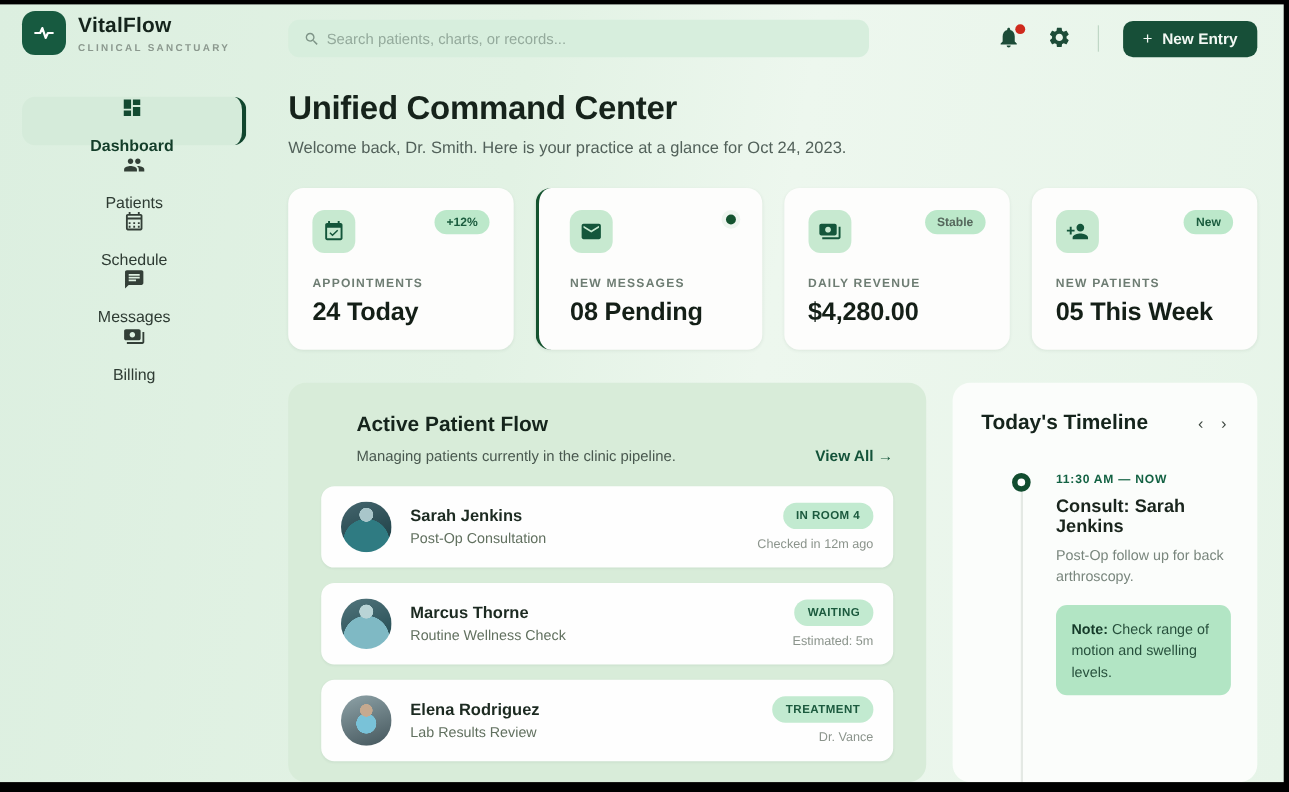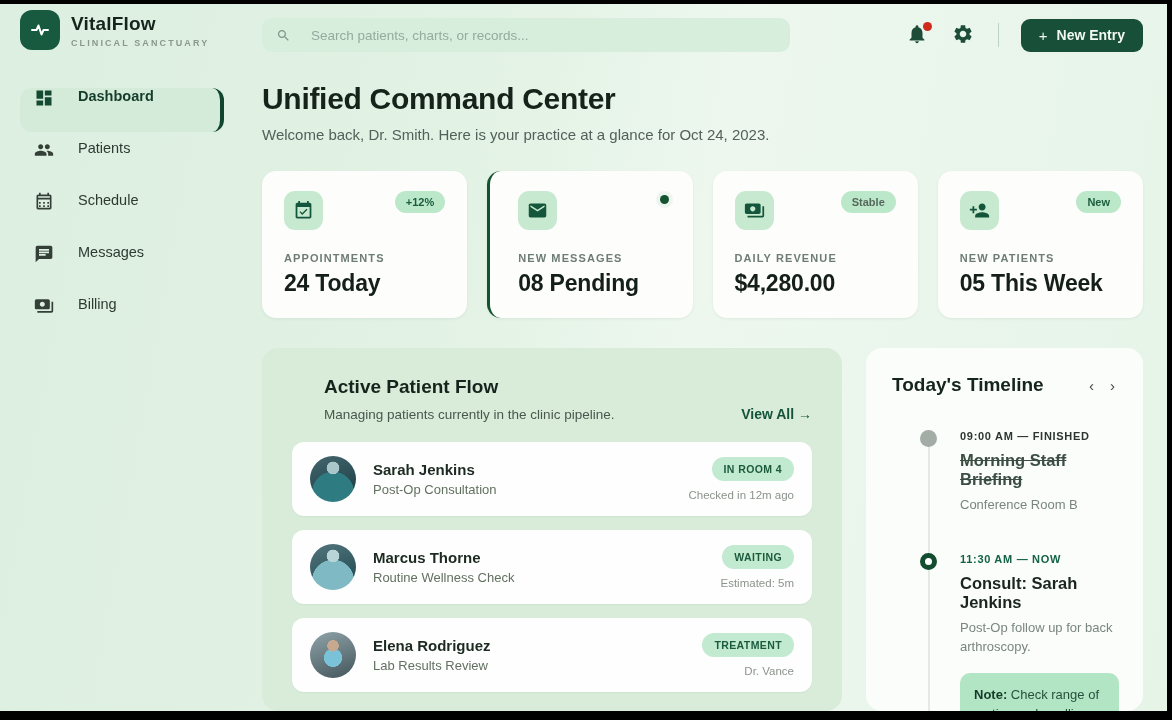--- a/index.html
+++ b/index.html
@@ -8,29 +8,29 @@
   .app { position:absolute; top:4px; left:0; width:1167px; height:707px; overflow:hidden;
          background:linear-gradient(100deg,#dcefe0 0%,#e2f2e4 38%,#edf7ee 58%,#e6f4e8 100%); display:flex; }
 
   
   .sidebar { width:240px; flex:0 0 240px; padding:6px 16px 0 20px; }
   .brand { display:flex; align-items:center; gap:11px; }
   .brand-logo { width:40px; height:40px; border-radius:12px; background:#175a40; display:flex; align-items:center; justify-content:center; flex:0 0 40px; }
   .brand-name { font-size:19px; font-weight:700; color:#15241c; letter-spacing:.2px; }
   .brand-tag { font-size:9px; font-weight:700; letter-spacing:2.1px; color:#8b988e; margin-top:3px; }
   .nav { margin-top:38px; display:flex; flex-direction:column; gap:8px; }
-  .nav-item { display:flex; gap:24px; height:44px; padding:0 14px; border-radius:12px; color:#2e3b33; font-size:14.5px; cursor:pointer; }
+  .nav-item { display:flex; align-items:center; gap:13px; height:44px; padding:0 14px; border-radius:12px; color:#2e3b33; font-size:14.5px; cursor:pointer;flex-direction:column; }
   .nav-item svg { width:20px; height:20px; fill:#333f37; }
   .nav-item.active { background:#d5ebda; border-right:4px solid #11462e; color:#133d29; font-weight:700; }
   .nav-item.active svg { fill:#134a31; }
 
   
   .main { flex:1; padding:10px 24px 0 22px; display:flex; flex-direction:column; min-width:0; }
   .topbar { display:flex; align-items:center; height:42px; margin-bottom:26px; }
-  .search { display:flex; align-items:center; gap:20px; width:528px; height:34px; background:#d7eedd; border-radius:10px; padding:0 14px; }
+  .search { display:flex; align-items:center; gap:6px; width:528px; height:34px; background:#d7eedd; border-radius:10px; padding:0 14px; }
   .search svg { width:15px; height:15px; fill:#7e9487; flex:0 0 15px; }
   .search input { border:none; outline:none; background:transparent; font-size:13.5px; color:#41544a; width:100%; font-family:"Liberation Sans",sans-serif; }
   .search input::placeholder { color:#94aa9c; }
   .top-actions { margin-left:auto; display:flex; align-items:center; gap:22px; }
   .icon-btn { position:relative; width:24px; height:24px; cursor:pointer; }
   .icon-btn svg { width:22px; height:22px; fill:#1d4c38; }
   .bell-dot { position:absolute; top:-1px; right:-2px; width:9px; height:9px; border-radius:50%; background:#cf2a1d; }
   .vdiv { width:1px; height:24px; background:#bcd4c2; }
   .new-entry { display:flex; align-items:center; gap:9px; height:33px; padding:0 18px; background:#174f38; color:#f2f8f3; font-size:14px; font-weight:700; border:none; border-radius:9px; cursor:pointer; font-family:"Liberation Sans",sans-serif; }
   .new-entry .plus { font-size:15px; font-weight:400; }
@@ -289,26 +289,20 @@
           <div class="tl-title">Today's Timeline</div>
           <div class="tl-navs">
             <span class="tl-chevron">‹</span>
             <span class="tl-chevron">›</span>
           </div>
         </div>
 
         <div class="tl-body">
           <div class="tl-line"></div>
 
-          <div class="tl-event">
-            <span class="tl-dot done"></span>
-            <div class="tl-time">09:00 AM — FINISHED</div>
-            <div class="tl-event-title done">Morning Staff Briefing</div>
-            <div class="tl-detail">Conference Room B</div>
-          </div>
 
           <div class="tl-event">
             <span class="tl-dot now"></span>
             <div class="tl-time now">11:30 AM — NOW</div>
             <div class="tl-event-title">Consult: Sarah Jenkins</div>
             <div class="tl-detail">Post-Op follow up for back arthroscopy.</div>
             <div class="tl-note">
               <b>Note:</b><span> Check range of motion and swelling levels.</span>
             </div>
           </div>

